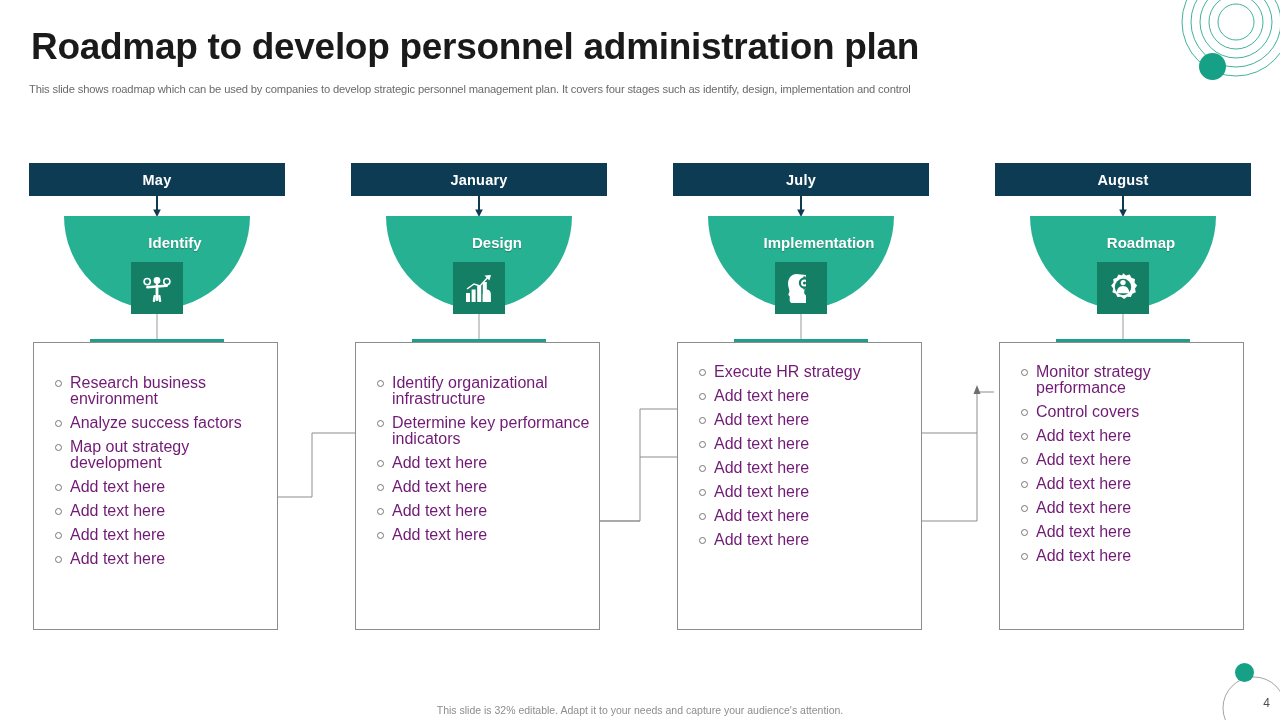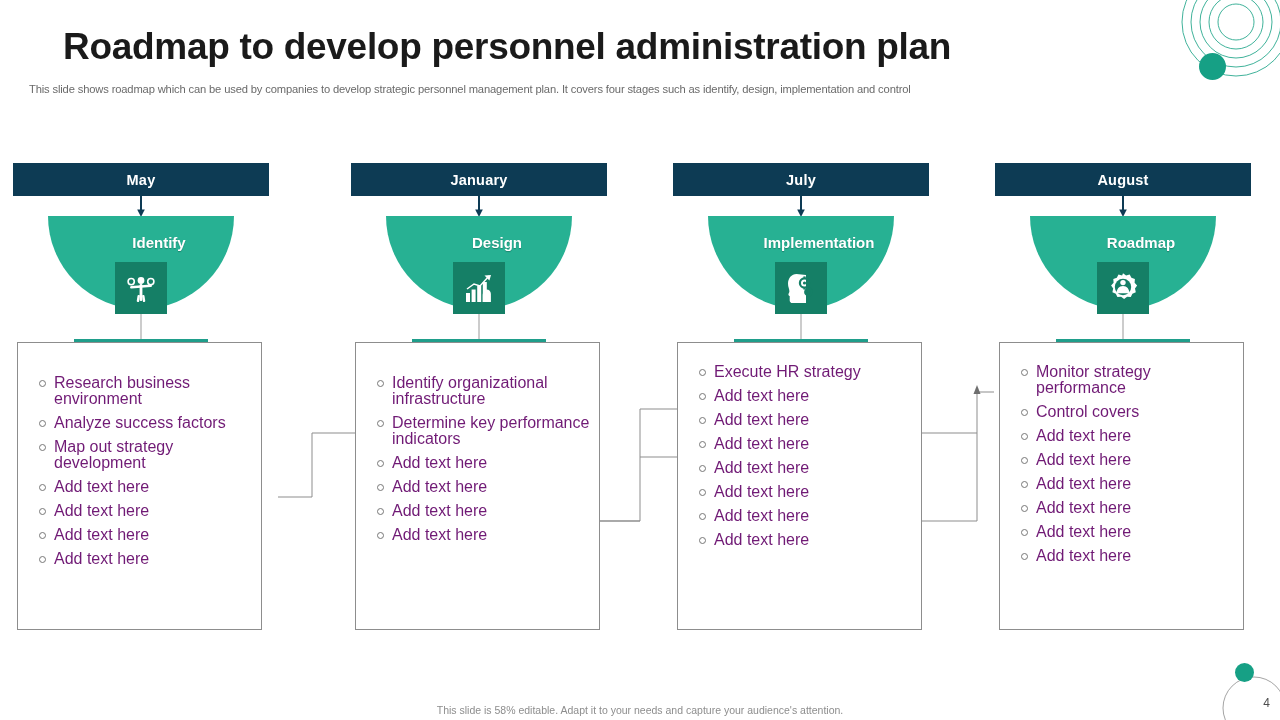--- a/index.html
+++ b/index.html
@@ -13,21 +13,20 @@
     color:#3c3c3c;
   }
   .slide{position:absolute;inset:0;}
 
   
   .title{
     position:absolute;left:31px;top:26px;
     font-size:37px;font-weight:bold;color:#1a1a1a;
     letter-spacing:-0.3px;white-space:nowrap;
     font-family:"Liberation Sans", sans-serif;
-    margin-left:32px;
   }
   .subtitle{
     position:absolute;left:29px;top:83px;
     font-size:11.2px;color:#6a6a6a;white-space:nowrap;
     letter-spacing:-0.15px;
   }
 
   
   .corner-rings{position:absolute;right:0;top:-16px;width:120px;height:110px;pointer-events:none;}
   .corner-dot{
@@ -47,21 +46,21 @@
   }
 
   
   .footer{
     position:absolute;left:0;right:0;bottom:4px;text-align:center;
     font-size:10.5px;color:#8d8d8d;
   }
 
   
   .col{position:absolute;top:163px;width:256px;}
-  .col-0{left:13px;}
+  .col-0{left:29px;}
   .col-1{left:351px;}
   .col-2{left:673px;}
   .col-3{left:995px;}
 
   .month-bar{
     height:33px;background:#0d3b54;
     display:flex;align-items:center;justify-content:center;
     color:#ffffff;font-size:14.5px;font-weight:bold;
     letter-spacing:.2px;
   }
@@ -291,21 +290,21 @@
         <li>Add text here</li>
         <li>Add text here</li>
         <li>Add text here</li>
         <li>Add text here</li>
         <li>Add text here</li>
         <li>Add text here</li>
       </ul>
     </div>
   </div>
 
-  <div class="footer">This slide is 58% editable.  Adapt it to your needs and capture your audience's attention.</div>
+  <div class="footer">This slide is 32% editable.  Adapt it to your needs and capture your audience's attention.</div>
 
   <svg class="page-badge" viewBox="0 0 76 66">
     <circle cx="44" cy="40" r="31" fill="none" stroke="#9a9a9a" stroke-width="0.9"></circle>
   </svg>
   <div class="page-dot"></div>
   <div class="page-num">4</div>
 
 </div>
 
 </body></html>

